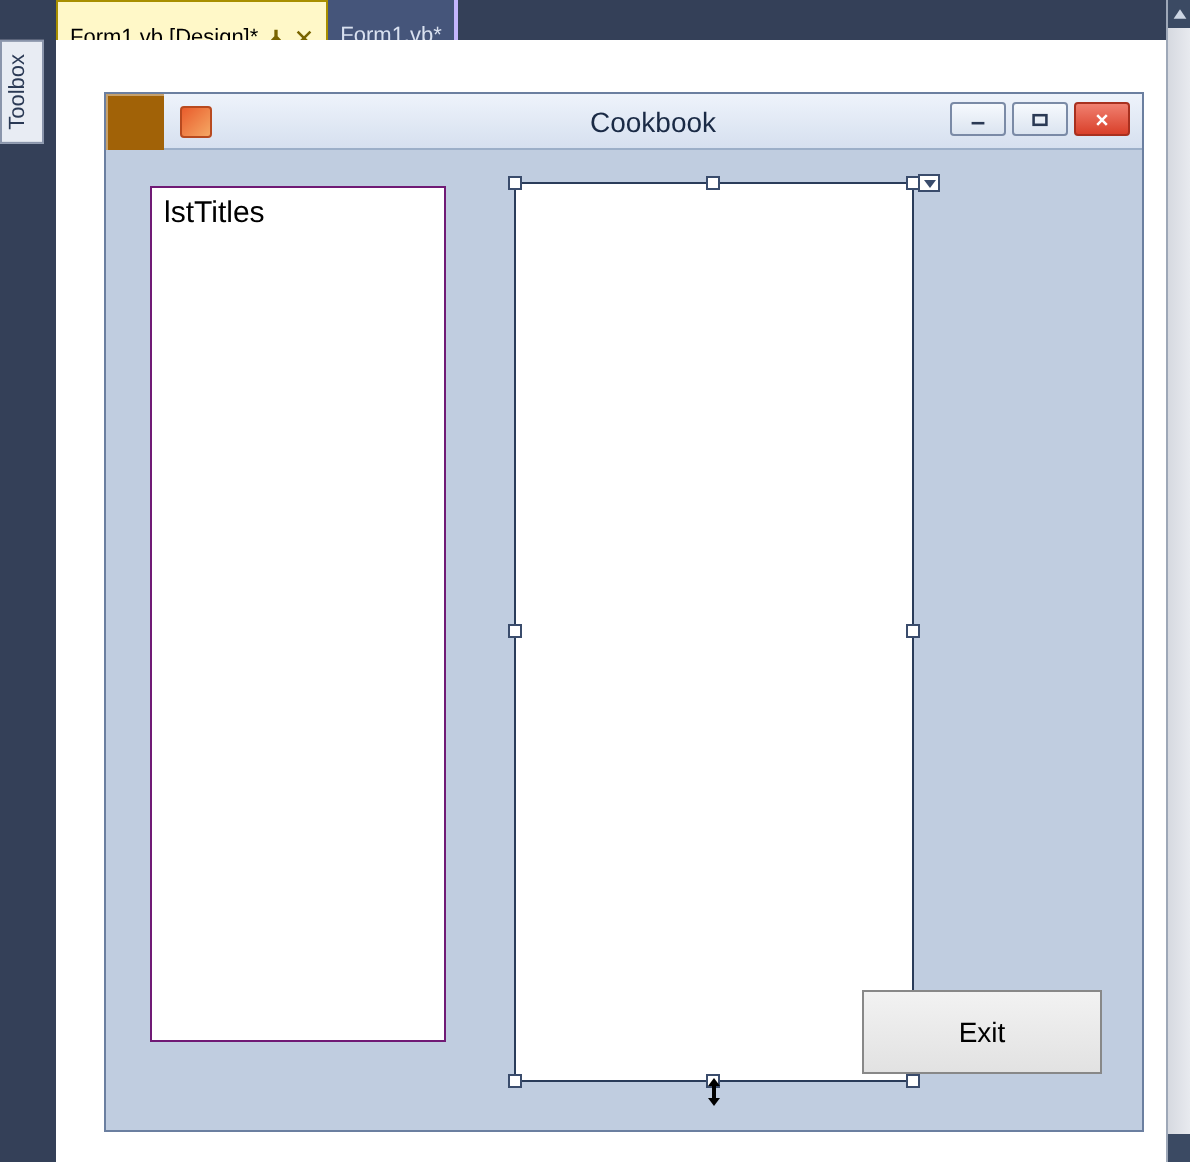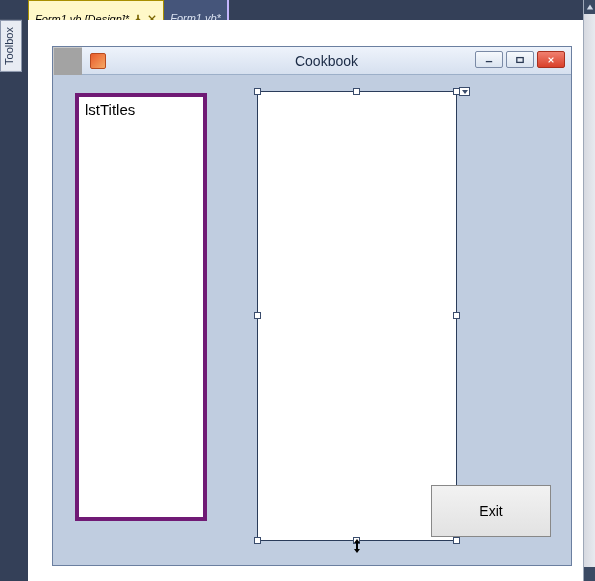--- a/index.html
+++ b/index.html
@@ -34,21 +34,20 @@
   }
 
   
   .topbar {
     position: absolute;
     top: 0; left: 0; right: 12px;
     height: 36px;
     background: #344058;
     display: flex;
     align-items: stretch;
-    font-style: italic;
   }
 
   .tab {
     display: flex;
     align-items: center;
     padding: 0 6px;
     border-right: 2px solid #c4b5fd;
     font-size: 11px;
     gap: 4px;
     cursor: pointer;
@@ -103,21 +102,21 @@
     background: #fff;
   }
 
   
   .form-window {
     position: absolute;
     top: 26px; left: 24px;
     width: 520px;
     height: 520px;
     border: 1px solid #6b7fa0;
-    background: #a3a3a3;
+    background: #a16207;
     box-shadow: 0 0 0 1px rgba(255,255,255,.4) inset;
     padding-left: 29px;
   }
   .form-titlebar {
     height: 28px;
     background: linear-gradient(#eef3fb, #d6e0ef);
     border-bottom: 1px solid #9cafc8;
     display: flex;
     align-items: center;
     position: relative;
@@ -161,23 +160,23 @@
 
   .form-client {
     position: absolute;
     top: 28px; left: 0; right: 0; bottom: 0;
     background: #c0cde0;
   }
 
   .listbox {
     position: absolute;
     top: 18px; left: 22px;
-    width: 132px; height: 428px;
-    background: #fff;
-    border: 4px solid #701a75;
+    width: 148px; height: 428px;
+    background: #fff;
+    border: 1px solid #701a75;
     padding: 4px 6px;
     font-size: 15px;
     color: #000;
   }
 
   .selected-box {
     position: absolute;
     top: 16px; left: 204px;
     width: 200px; height: 450px;
     background: #fff;
@@ -207,21 +206,21 @@
   .resize-cursor {
     position:absolute;
     left: 50%; bottom: -16px;
     transform: translateX(-50%);
   }
   .resize-cursor svg { width:14px;height:14px;fill:#000; }
 
   .exit-btn {
     position: absolute;
     right: 20px; bottom: 28px;
-    width: 120px; height: 52px;
+    width: 120px; height: 42px;
     background: linear-gradient(#f2f2f2,#e2e2e2);
     border: 1px solid #888;
     display:flex;align-items:center;justify-content:center;
     font-size: 14px;
     color:#000;
     cursor:pointer;
   }
 </style>
 </head>
 <body>

